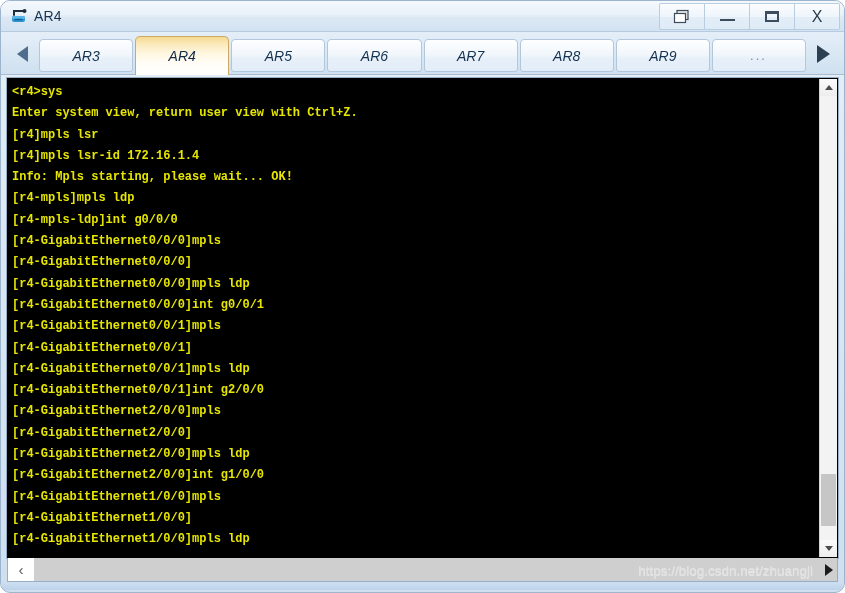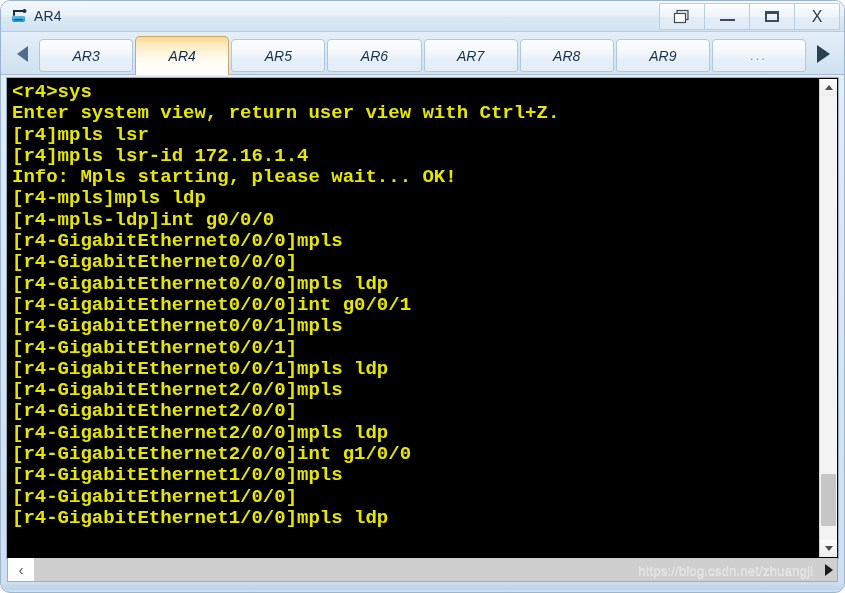--- a/index.html
+++ b/index.html
@@ -181,21 +181,21 @@
     display: flex;
   }
   .term-body {
     flex: 1 1 auto;
     overflow: hidden;
     padding: 3px 0 0 4px;
     background: #000;
   }
   .term-line {
     font-family: "Liberation Mono", "DejaVu Sans Mono", monospace;
-    font-size: 19px;
+    font-size: 12px;
     line-height: 21.3px;
     color: #e6e600;
     white-space: pre;
     letter-spacing: 0px;
     font-weight: bold;
   }
   
   .vscroll {
     width: 17px;
     flex: 0 0 auto;
@@ -380,20 +380,21 @@
       <div class="term-line">Info: Mpls starting, please wait... OK!</div>
       <div class="term-line">[r4-mpls]mpls ldp</div>
       <div class="term-line">[r4-mpls-ldp]int g0/0/0</div>
       <div class="term-line">[r4-GigabitEthernet0/0/0]mpls</div>
       <div class="term-line">[r4-GigabitEthernet0/0/0]</div>
       <div class="term-line">[r4-GigabitEthernet0/0/0]mpls ldp</div>
       <div class="term-line">[r4-GigabitEthernet0/0/0]int g0/0/1</div>
       <div class="term-line">[r4-GigabitEthernet0/0/1]mpls</div>
       <div class="term-line">[r4-GigabitEthernet0/0/1]</div>
       <div class="term-line">[r4-GigabitEthernet0/0/1]mpls ldp</div>
+      <div class="term-line">[r4-GigabitEthernet0/0/1]int g2/0/0</div>
       <div class="term-line">[r4-GigabitEthernet2/0/0]mpls</div>
       <div class="term-line">[r4-GigabitEthernet2/0/0]</div>
       <div class="term-line">[r4-GigabitEthernet2/0/0]mpls ldp</div>
       <div class="term-line">[r4-GigabitEthernet2/0/0]int g1/0/0</div>
       <div class="term-line">[r4-GigabitEthernet1/0/0]mpls</div>
       <div class="term-line">[r4-GigabitEthernet1/0/0]</div>
       <div class="term-line">[r4-GigabitEthernet1/0/0]mpls ldp</div>
     </div>
 
     <div class="vscroll">

